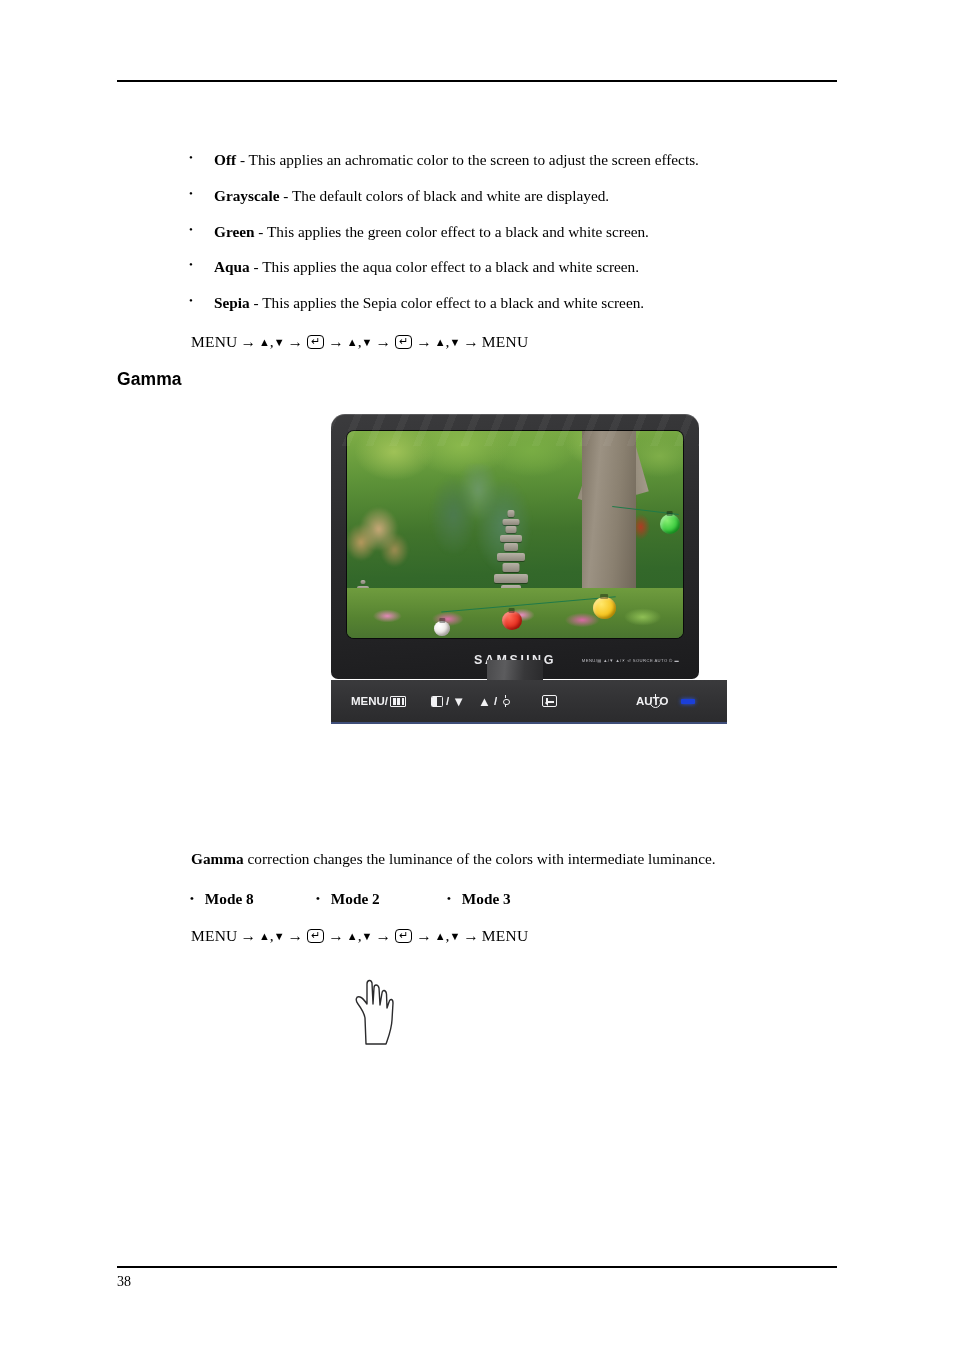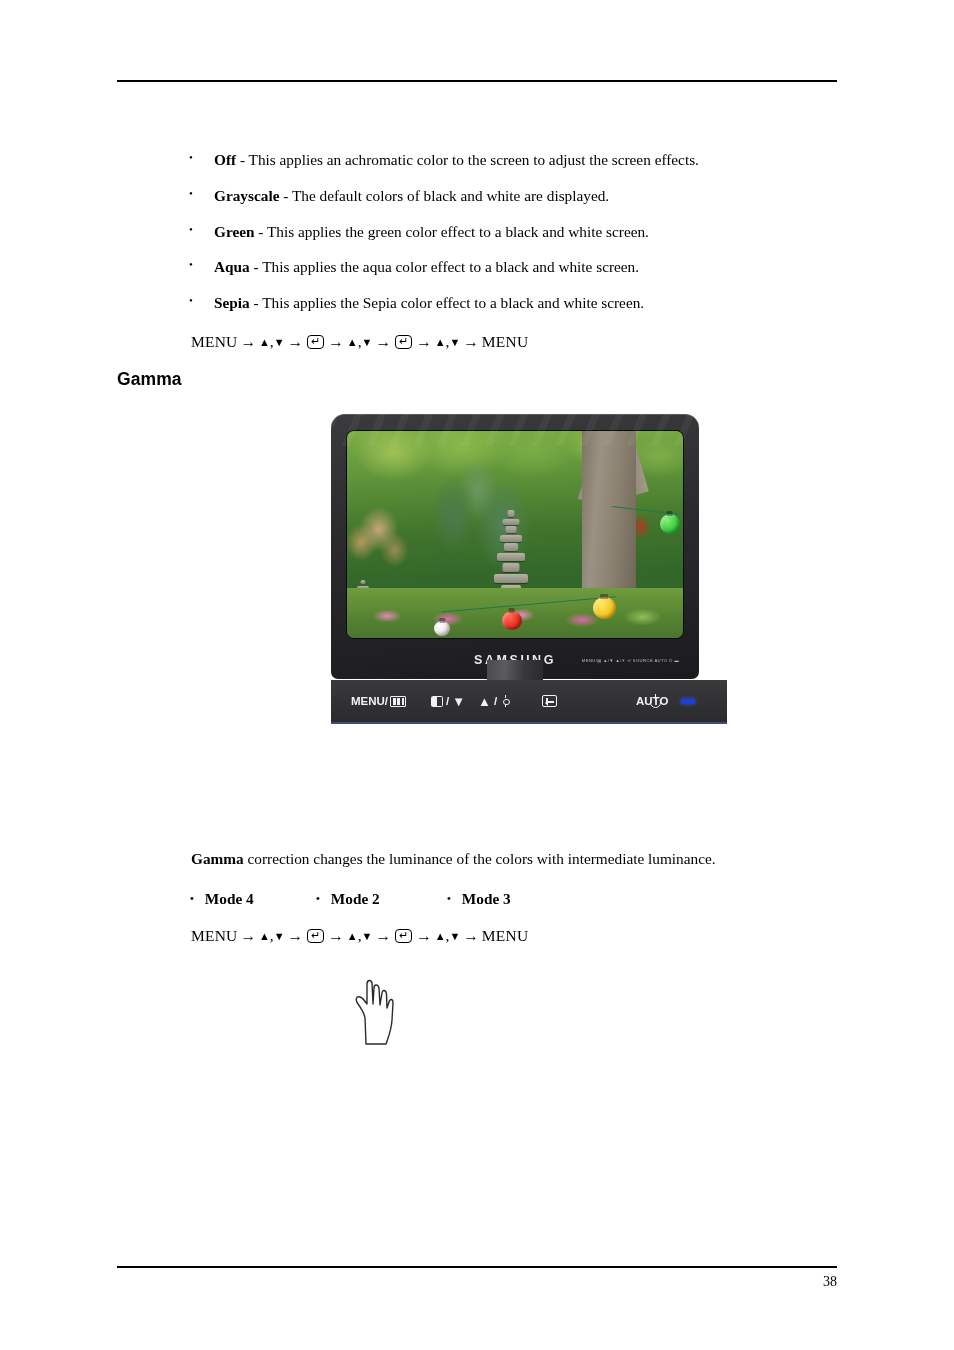--- a/index.html
+++ b/index.html
@@ -41,21 +41,21 @@
   .footer-rule {
     position: absolute;
     left: 117px; top: 1266px;
     width: 720px; height: 2px;
     background: #000;
   }
   .footer-page {
     position: absolute;
     left: 117px; top: 1274px;
     width: 720px;
-    text-align: right;
+    text-align: left;
     font-size: 14px;
   }
 
   .inline-bullets {
     position: absolute;
     left: 190px; top: 117px;
     width: 620px;
     font-size: 15.5px;
     font-weight: bold;
     white-space: nowrap;
@@ -576,21 +576,21 @@
       </svg>
     </div>
   </div>
 
   <div class="gamma-desc">
     <b>Gamma</b><span> correction changes the luminance of the colors with intermediate luminance.</span>
   </div>
 
   <div class="mode-bullets">
     <span class="ib" style="width:126px;">
-      <span class="dot">•</span><span class="lbl">Mode 4</span>
+      <span class="dot">•</span><span class="lbl">Mode 8</span>
     </span><span class="ib" style="width:131px;">
       <span class="dot">•</span><span class="lbl">Mode 2</span>
     </span><span class="ib">
       <span class="dot">•</span><span class="lbl">Mode 3</span>
     </span>
   </div>
 
   <div class="navline" id="navline-2">
     <span class="mw">MENU</span><span class="arr">→</span><span class="tri">▲</span><span>,</span><span class="tri">▼</span><span class="arr">→</span><span class="entkey">↵</span><span class="arr">→</span><span class="tri">▲</span><span>,</span><span class="tri">▼</span><span class="arr">→</span><span class="entkey">↵</span><span class="arr">→</span><span class="tri">▲</span><span>,</span><span class="tri">▼</span><span class="arr">→</span><span class="mw">MENU</span>
   </div>

